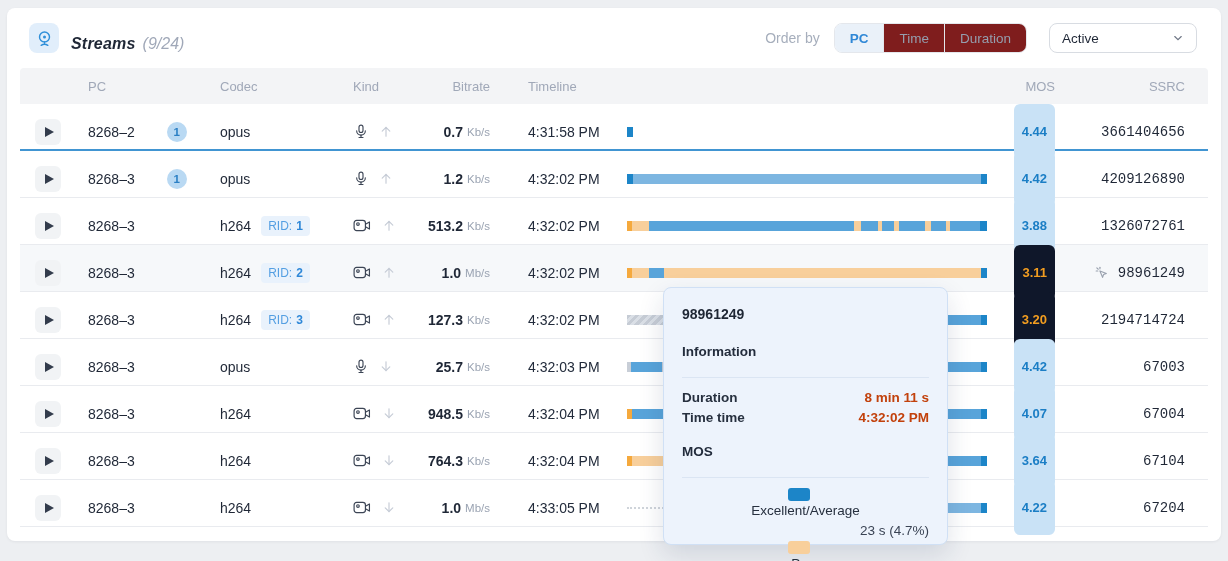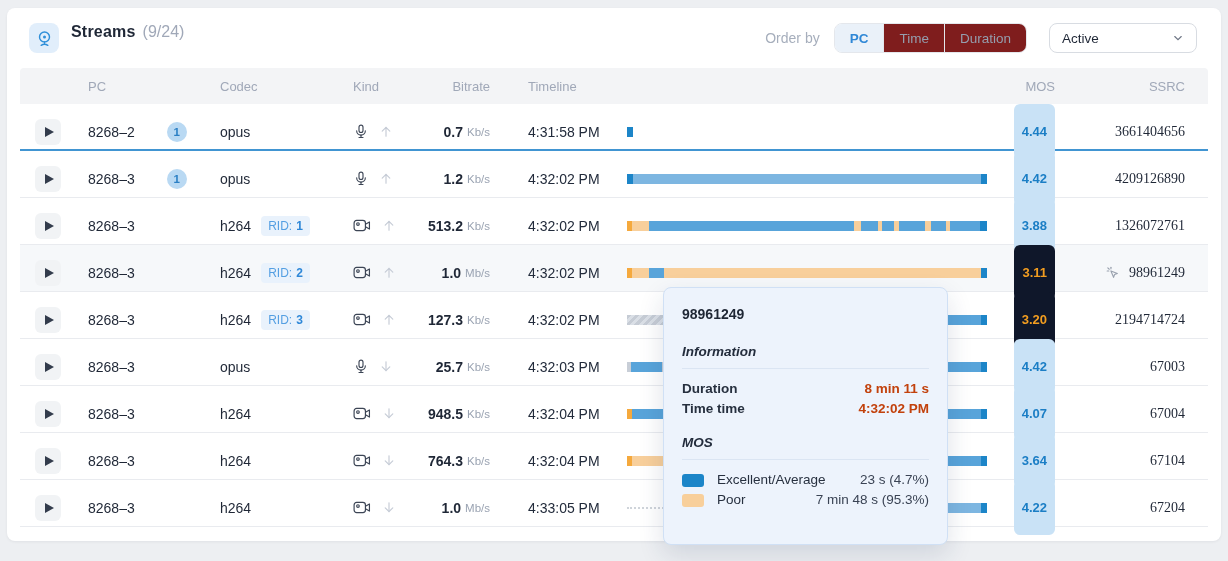--- a/index.html
+++ b/index.html
@@ -2,21 +2,21 @@
 <html><head>
 <meta charset="utf-8">
 <style>
   * { margin:0; padding:0; box-sizing:border-box; }
   html,body { width:1228px; height:561px; background:#edeff2; font-family:"Liberation Sans", sans-serif; overflow:hidden; }
   .page { position:relative; width:1228px; height:561px; }
   .card { position:absolute; left:7px; top:8px; width:1214px; height:533px; background:#ffffff; border-radius:8px; box-shadow:0 1px 3px rgba(16,24,40,.06); }
 
   
   .card-header { display:flex; align-items:center; justify-content:space-between; height:60px; padding:0 24px 0 22px; }
-  .title-group { display:flex; align-items:flex-start; }
+  .title-group { display:flex; align-items:flex-end;font-style:italic; }
   .icon-box { width:30px; height:30px; border-radius:8px; background:#e1eefb; display:flex; align-items:center; justify-content:center; }
   .title { font-size:16px; font-weight:700; color:#1f2736; margin-left:12px; letter-spacing:.2px; }
   .count { font-size:16px; color:#a0a8b8; margin-left:7px; }
   .toolbar { display:flex; align-items:center; }
   .orderby-label { font-size:14px; color:#a6aebc; margin-right:14px; }
   .segmented { display:flex; border:1px solid #e4e7ec; border-radius:8px; overflow:hidden; height:30px; }
   .seg-opt { display:flex; align-items:center; padding:0 15px; font-size:13.5px; color:#959eae; background:#7f1d1d; cursor:default; }
   .seg-opt + .seg-opt { border-left:1px solid #e4e7ec; }
   .seg-opt.active { background:#eaf1f9; color:#2f87d6; font-weight:700; }
   .select { display:flex; align-items:center; justify-content:space-between; width:148px; height:30px; border:1px solid #d8dce2; border-radius:8px; padding:0 12px; margin-left:22px; font-size:13.5px; color:#1f2736; background:#fff; }
@@ -51,32 +51,32 @@
   .time-text { font-size:14px; color:#222b3b; }
 
   .bar { width:100%; height:10px; display:flex; align-items:stretch; }
   .seg { height:100%; }
   .seg-gh { background:repeating-linear-gradient(135deg,#c6ccd5 0 3px,#dadfe6 3px 6px) !important; }
   .seg-ds { height:0 !important; border-top:2px dotted #cfd4da; align-self:center; background:none !important; }
 
   .mos-badge { display:inline-block; min-width:24px; padding:20px 8px; border-radius:6px; font-size:13px; font-weight:700; text-align:center; }
   .mos-good { background:#c9e2f6; color:#1b7ec5; }
   .mos-poor { background:#0f172a; color:#f29d20; }
-  .ssrc-text { font-family:Liberation Serif, serif; font-size:14px; color:#1f2736; }
+  .ssrc-text { font-family:Liberation Mono, monospace; font-size:14px; color:#1f2736; }
   .cursor-ic { margin-right:9px; display:flex; }
 
   
   .tooltip { position:absolute; left:663px; top:287px; width:285px; height:258px; background:#edf3fc; border:1px solid #d0e0f5; border-radius:8px; box-shadow:0 10px 26px rgba(30,50,90,.14); padding:18px 18px 16px 18px; z-index:10; }
   .tt-title { font-size:14px; font-weight:700; color:#1e2634; margin-bottom:22px; }
-  .tt-section { font-size:13.5px; font-weight:700; color:#232c3c; padding-bottom:9px; border-bottom:1px solid #dbe5f3; margin-bottom:10px;font-style:italic; }
+  .tt-section { font-size:13.5px; font-weight:700; color:#232c3c; padding-bottom:18px; border-bottom:1px solid #dbe5f3; margin-bottom:10px; }
   .tt-kv { display:flex; justify-content:space-between; font-size:13.5px; line-height:20px; }
   .tt-kv .k { font-weight:700; color:#27303f; }
   .tt-kv .v { color:#c2410c;font-weight:bold; }
   .tt-mos-head { margin-top:16px; }
-  .tt-leg { display:flex; align-items:center; font-size:13.5px; line-height:20px; }
+  .tt-leg { display:flex; align-items:center; font-size:13.5px; line-height:20px;flex-direction:column; }
   .tt-sw { width:22px; height:13px; border-radius:3px; margin-right:13px; flex:0 0 auto; }
   .tt-leg .l { color:#27303f; }
   .tt-leg .v { margin-left:auto; color:#3a4354; }
 </style>
 </head>
 <body>
 
 <div class="page">
   <div class="card">
 

